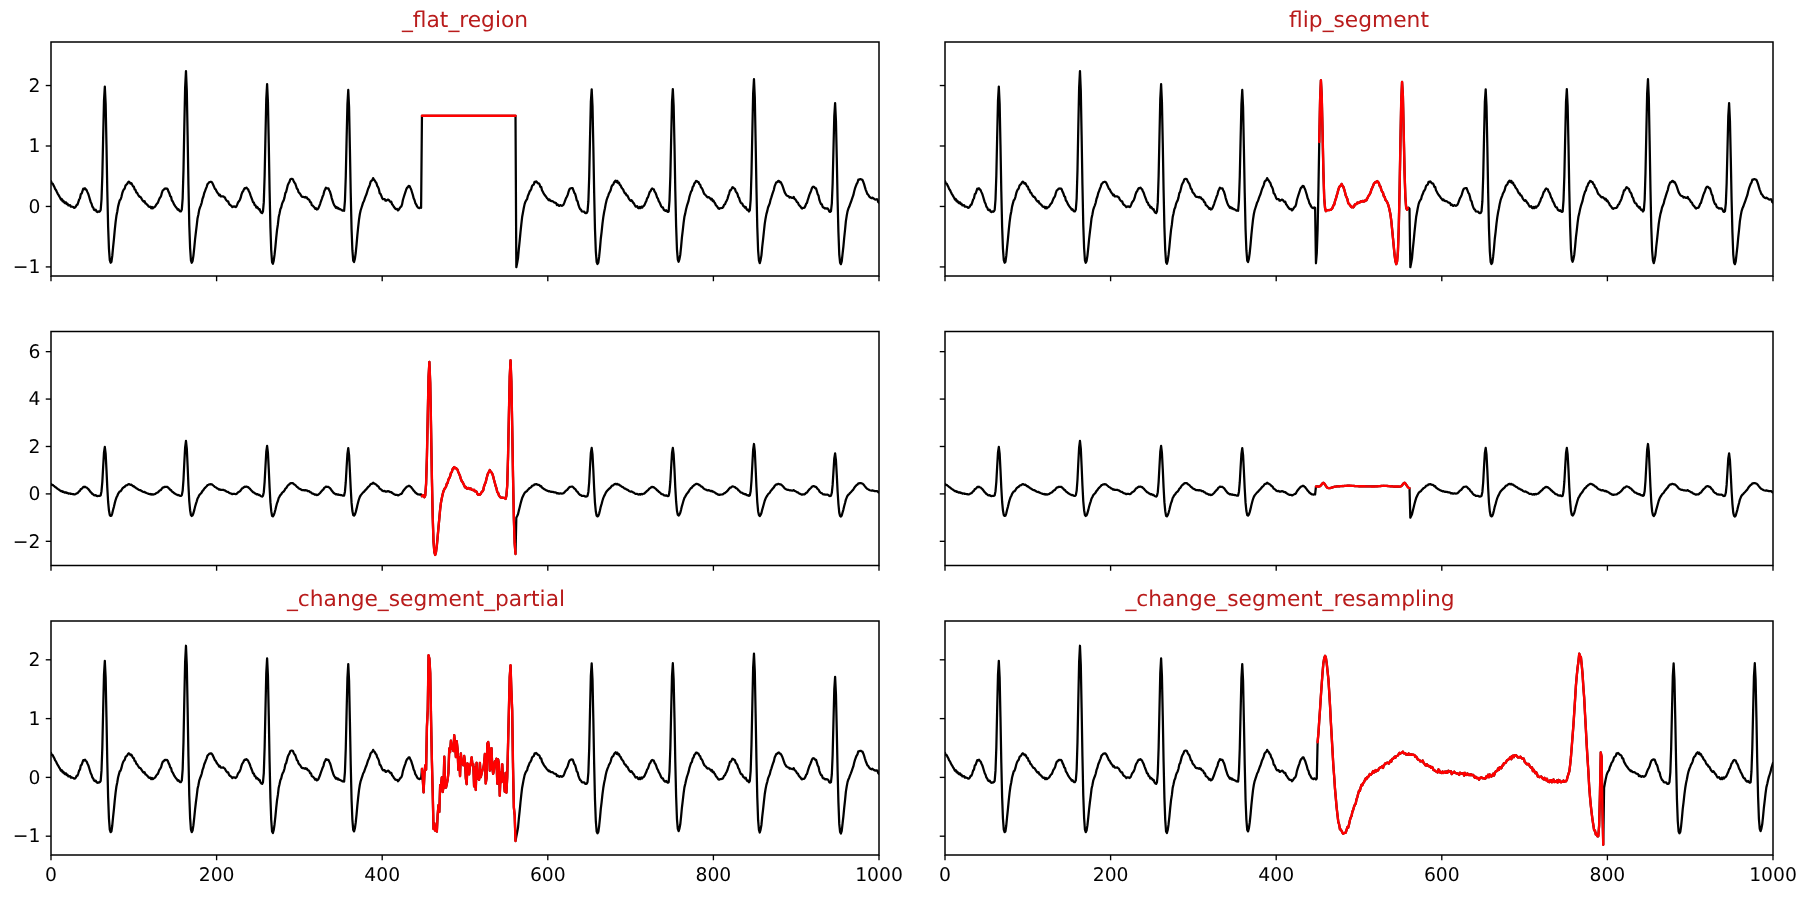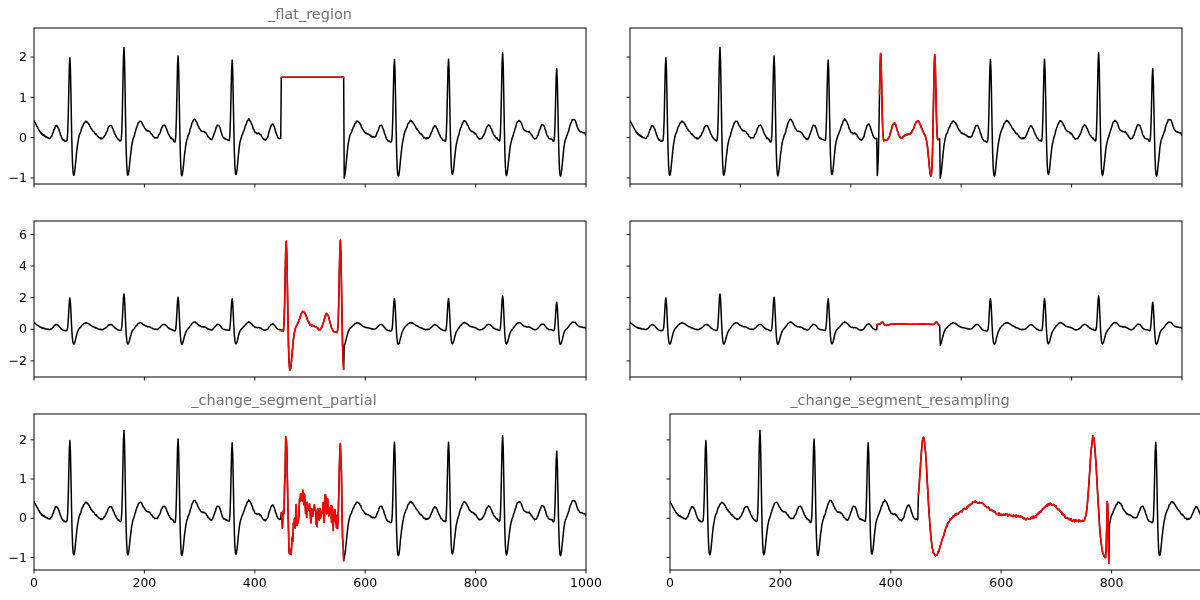--- a/index.html
+++ b/index.html
@@ -1,21 +1,21 @@
 <!DOCTYPE html>
 <html><head>
 <meta charset="utf-8">
 <style>
   html,body{margin:0;padding:0;background:#ffffff;}
   body{width:1200px;height:600px;font-family:"DejaVu Sans","Liberation Sans",sans-serif;}
   .figure{position:relative;width:1200px;height:600px;background:#ffffff;overflow:hidden;}
   .subplot{position:absolute;}
   .subplot .title{
     position:absolute;left:0;top:-24px;width:100%;height:20px;
-    text-align:center;font-size:14.5px;line-height:20px;color:#737373;white-space:pre;
+    text-align:center;font-size:14.5px;line-height:20px;color:#b91c1c;white-space:pre;
   }
   .subplot svg{position:absolute;left:0;top:0;overflow:visible;display:block;}
   svg text{font-family:"DejaVu Sans","Liberation Sans",sans-serif;font-size:12.5px;fill:#000;}
 </style>
 </head>
 <body>
 
 <div class="figure">
   <div class="subplot" style="left: 34px; top: 28px; width: 552px; height: 156px;">
     <div class="title">_flat_region</div>
@@ -40,20 +40,21 @@
         <text x="-7" y="33.22" text-anchor="end">2</text>
         <line x1="0.00" y1="156" x2="0.00" y2="159.5" stroke="#000000" stroke-width="0.9"></line>
         <line x1="110.40" y1="156" x2="110.40" y2="159.5" stroke="#000000" stroke-width="0.9"></line>
         <line x1="220.80" y1="156" x2="220.80" y2="159.5" stroke="#000000" stroke-width="0.9"></line>
         <line x1="331.20" y1="156" x2="331.20" y2="159.5" stroke="#000000" stroke-width="0.9"></line>
         <line x1="441.60" y1="156" x2="441.60" y2="159.5" stroke="#000000" stroke-width="0.9"></line>
         <line x1="552.00" y1="156" x2="552.00" y2="159.5" stroke="#000000" stroke-width="0.9"></line>
       </svg>
   </div>
   <div class="subplot" style="left: 630px; top: 28px; width: 552px; height: 156px;">
+    <div class="title">flip_segment</div>
     <svg width="552" height="156">
         <defs>
           <clipPath id="cp1">
             <rect x="0" y="0" width="552" height="156"></rect>
           </clipPath>
         </defs>
         <g clip-path="url(#cp1)">
           <path d="M0.00,92.80L0.55,94.33L1.10,94.35L1.66,95.58L2.21,96.53L2.76,97.97L3.31,98.65L3.86,99.88L4.42,101.06L4.97,101.88L5.52,102.98L6.07,103.84L6.62,105.02L7.18,104.70L7.73,106.18L8.28,105.77L8.83,106.98L9.38,107.51L9.94,106.83L10.49,108.12L11.04,107.85L11.59,108.97L12.14,108.97L12.70,108.75L13.25,109.81L13.80,109.70L14.35,109.84L14.90,110.06L15.46,110.57L16.01,110.37L16.56,109.68L17.11,108.61L17.66,108.39L18.22,106.81L18.77,104.93L19.32,104.21L19.87,101.45L20.42,101.06L20.98,99.43L21.53,97.74L22.08,98.10L22.63,97.49L23.18,98.23L23.74,98.77L24.29,100.09L24.84,101.26L25.39,103.00L25.94,104.90L26.50,106.79L27.05,107.82L27.60,109.79L28.15,110.40L28.70,111.83L29.26,112.14L29.81,111.83L30.36,113.04L30.91,113.34L31.46,112.98L32.02,113.21L32.57,112.88L33.12,112.00L33.67,105.00L34.22,89.09L34.78,62.96L35.33,39.11L35.88,29.70L36.43,41.06L36.98,68.37L37.54,99.44L38.09,123.33L38.64,137.99L39.19,145.46L39.74,147.17L40.30,146.64L40.85,142.62L41.40,136.71L41.95,131.48L42.50,125.35L43.06,120.06L43.61,115.89L44.16,113.17L44.71,109.74L45.26,107.57L45.82,105.55L46.37,105.01L46.92,103.37L47.47,100.97L48.02,99.27L48.58,98.18L49.13,97.71L49.68,95.71L50.23,95.09L50.78,94.64L51.34,93.58L51.89,93.10L52.44,93.54L52.99,94.33L53.54,94.05L54.10,95.07L54.65,96.26L55.20,96.36L55.75,98.27L56.30,98.53L56.86,100.28L57.41,100.57L57.96,101.66L58.51,102.51L59.06,103.22L59.62,103.32L60.17,104.16L60.72,105.04L61.27,105.87L61.82,106.43L62.38,106.10L62.93,107.60L63.48,107.75L64.03,108.41L64.58,108.92L65.14,109.73L65.69,109.99L66.24,109.79L66.79,110.88L67.34,109.98L67.90,110.86L68.45,110.31L69.00,110.00L69.55,109.59L70.10,108.44L70.66,107.77L71.21,107.31L71.76,105.81L72.31,104.36L72.86,103.62L73.42,102.55L73.97,100.36L74.52,98.94L75.07,98.60L75.62,97.87L76.18,97.59L76.73,97.87L77.28,97.67L77.83,98.21L78.38,99.86L78.94,100.90L79.49,102.78L80.04,103.25L80.59,105.65L81.14,106.25L81.70,107.46L82.25,108.66L82.80,109.47L83.35,110.24L83.90,110.86L84.46,111.80L85.01,111.51L85.56,112.45L86.11,112.95L86.66,112.86L87.22,111.68L87.77,104.37L88.32,85.58L88.87,56.57L89.42,30.41L89.98,19.39L90.53,32.26L91.08,62.12L91.63,95.37L92.18,121.84L92.74,137.34L93.29,145.53L93.84,147.20L94.39,146.06L94.94,142.55L95.50,137.29L96.05,131.51L96.60,126.68L97.15,122.32L97.70,117.44L98.26,115.02L98.81,111.89L99.36,110.25L99.91,108.90L100.46,107.16L101.02,104.52L101.57,103.16L102.12,100.84L102.67,99.46L103.22,97.93L103.78,96.58L104.33,94.68L104.88,94.23L105.43,93.54L105.98,93.31L106.54,93.15L107.09,93.36L107.64,94.08L108.19,95.36L108.74,96.57L109.30,97.90L109.85,98.32L110.40,99.60L110.95,100.42L111.50,101.04L112.06,102.26L112.61,101.85L113.16,102.92L113.71,102.93L114.26,102.91L114.82,102.85L115.37,103.30L115.92,103.67L116.47,104.84L117.02,105.65L117.58,106.21L118.13,106.28L118.68,107.87L119.23,108.54L119.78,108.87L120.34,109.33L120.89,110.12L121.44,109.70L121.99,109.64L122.54,109.78L123.10,110.05L123.65,109.55L124.20,108.26L124.75,106.85L125.30,106.26L125.86,105.32L126.41,103.95L126.96,101.74L127.51,100.20L128.06,99.51L128.62,98.24L129.17,97.41L129.72,97.56L130.27,97.10L130.82,97.67L131.38,98.16L131.93,99.49L132.48,100.55L133.03,102.25L133.58,103.70L134.14,105.15L134.69,106.85L135.24,107.05L135.79,108.79L136.34,108.88L136.90,110.41L137.45,110.03L138.00,110.69L138.55,111.54L139.10,111.36L139.66,113.02L140.21,113.78L140.76,114.08L141.31,112.96L141.86,106.75L142.42,89.17L142.97,63.09L143.52,37.87L144.07,28.08L144.62,39.89L145.18,67.58L145.73,98.90L146.28,123.70L146.83,139.01L147.38,146.76L147.94,147.82L148.49,145.75L149.04,141.75L149.59,136.57L150.14,130.57L150.70,125.20L151.25,121.66L151.80,116.72L152.35,114.29L152.90,111.55L153.46,110.38L154.01,107.97L154.56,106.55L155.11,105.57L155.66,103.73L156.22,100.72L156.77,99.85L157.32,97.65L157.87,95.40L158.42,94.16L158.98,93.22L159.53,91.66L160.08,91.28L160.63,91.33L161.18,91.38L161.74,92.69L162.29,93.75L162.84,94.37L163.39,96.01L163.94,97.78L164.50,98.25L165.05,100.13L165.60,100.72L166.15,101.35L166.70,102.33L167.26,103.12L167.81,103.33L168.36,103.26L168.91,103.61L169.46,103.26L170.02,103.82L170.57,103.64L171.12,104.72L171.67,104.77L172.22,105.36L172.78,106.77L173.33,106.87L173.88,108.84L174.43,109.01L174.98,109.60L175.54,110.20L176.09,111.13L176.64,110.76L177.19,111.66L177.74,111.45L178.30,110.76L178.85,109.40L179.40,108.03L179.95,106.19L180.50,104.72L181.06,103.07L181.61,101.91L182.16,99.48L182.71,98.35L183.26,97.11L183.82,97.58L184.37,97.52L184.92,97.55L185.47,98.79L186.02,99.88L186.58,101.71L187.13,104.02L187.68,105.69L188.23,107.45L188.78,108.73L189.34,109.48L189.89,110.50L190.44,110.00L190.99,110.91L191.54,110.60L192.10,111.36L192.65,111.41L193.20,111.67L193.75,111.90L194.30,112.38L194.86,112.30L195.41,112.53L195.96,105.82L196.51,89.79L197.06,65.08L197.62,41.51L198.17,31.96L198.72,43.58L199.27,71.16L199.82,100.72L200.38,124.92L200.93,138.79L201.48,145.72L202.03,146.67L202.58,144.68L203.14,140.66L203.69,135.12L204.24,128.81L204.79,123.34L205.34,118.41L205.90,114.69L206.45,112.17L207.00,110.50L207.55,108.72L208.10,106.96L208.66,105.98L209.21,104.26L209.76,102.73L210.31,101.52L210.86,99.65L211.42,97.83L211.97,96.70L212.52,95.24L213.07,93.17L213.62,92.54L214.18,92.18L214.73,90.71L215.28,91.70L215.83,92.30L216.38,93.35L216.94,94.00L217.49,95.91L218.04,96.73L218.59,98.13L219.14,100.87L219.70,101.30L220.25,102.57L220.80,104.04L221.35,104.82L221.90,104.72L222.46,104.70L223.01,105.83L223.56,105.80L224.11,105.29L224.66,105.02L225.22,105.27L225.77,106.13L226.32,106.70L226.87,106.52L227.42,108.22L227.98,108.87L228.53,109.84L229.08,110.52L229.63,111.26L230.18,111.41L230.74,111.28L231.29,112.29L231.84,111.76L232.39,110.87L232.94,110.05L233.50,109.67L234.05,108.27L234.60,105.36L235.15,103.48L235.70,101.70L236.26,100.16L236.81,98.35L237.36,97.14L237.91,96.79L238.46,95.89L239.02,95.99L239.57,97.22L240.12,98.34L240.67,100.16L241.22,101.93L241.78,104.19L242.33,105.30L242.88,107.39L243.43,108.21L243.98,109.47L244.54,110.30L245.09,110.58L245.64,110.80L246.19,110.26L246.74,110.53L247.30,147.51L247.85,140.83L248.40,125.12L248.95,98.67L249.50,66.67L250.06,38.76L250.61,25.51L251.16,35.97L251.71,60.04L252.26,86.11L252.82,104.34L253.37,110.71L253.92,112.76L254.47,112.23L255.02,112.14L255.58,112.11L256.13,112.01L256.68,111.96L257.23,111.87L257.78,111.31L258.34,110.61L258.89,109.00L259.44,108.57L259.99,106.13L260.54,104.62L261.10,102.61L261.65,100.70L262.20,98.58L262.75,96.97L263.30,96.07L263.86,95.68L264.41,94.62L264.96,95.88L265.51,96.40L266.06,98.04L266.62,99.98L267.17,102.33L267.72,103.46L268.27,104.84L268.82,107.36L269.38,108.11L269.93,108.54L270.48,109.55L271.03,110.16L271.58,109.88L272.14,110.25L272.69,109.67L273.24,108.33L273.79,108.03L274.34,108.03L274.90,107.06L275.45,107.38L276.00,107.11L276.55,106.92L277.10,106.23L277.66,106.59L278.21,106.18L278.76,105.90L279.31,106.36L279.86,106.15L280.42,105.28L280.97,105.53L281.52,104.27L282.07,103.17L282.62,102.17L283.18,101.51L283.73,100.22L284.28,98.34L284.83,97.18L285.38,95.91L285.94,94.47L286.49,93.86L287.04,93.32L287.59,93.49L288.14,92.76L288.70,93.32L289.25,94.04L289.80,95.99L290.35,96.47L290.90,98.61L291.46,99.77L292.01,100.58L292.56,102.83L293.11,103.25L293.66,105.29L294.22,105.86L294.77,106.77L295.32,107.99L295.87,109.89L296.42,112.33L296.98,115.03L297.53,119.22L298.08,124.94L298.63,130.56L299.18,136.49L299.74,142.15L300.29,146.17L300.84,148.06L301.39,146.34L301.94,139.88L302.50,124.14L303.05,99.03L303.60,67.90L304.15,39.66L304.70,26.57L305.26,35.81L305.81,60.50L306.36,86.30L306.91,103.35L307.46,110.67L308.02,111.77L308.57,110.67L309.12,110.40L309.67,111.10L310.22,150.15L310.78,147.36L311.33,144.21L311.88,138.09L312.43,132.72L312.98,126.87L313.54,121.52L314.09,116.71L314.64,113.62L315.19,110.67L315.74,108.09L316.30,106.48L316.85,105.49L317.40,104.67L317.95,102.46L318.50,101.39L319.06,99.69L319.61,99.01L320.16,97.95L320.71,95.99L321.26,95.40L321.82,95.05L322.37,93.25L322.92,93.34L323.47,92.92L324.02,93.48L324.58,94.21L325.13,94.24L325.68,94.82L326.23,96.66L326.78,96.58L327.34,98.83L327.89,99.88L328.44,100.91L328.99,101.84L329.54,102.52L330.10,103.30L330.65,104.09L331.20,104.52L331.75,105.39L332.30,105.00L332.86,105.78L333.41,106.05L333.96,105.98L334.51,106.16L335.06,106.64L335.62,107.10L336.17,107.16L336.72,107.40L337.27,108.68L337.82,108.33L338.38,109.04L338.93,109.21L339.48,108.76L340.03,108.91L340.58,109.24L341.14,108.89L341.69,108.44L342.24,107.10L342.79,105.56L343.34,104.11L343.90,103.18L344.45,101.92L345.00,99.96L345.55,98.36L346.10,97.72L346.66,97.48L347.21,97.35L347.76,97.40L348.31,98.86L348.86,100.49L349.42,101.22L349.97,103.21L350.52,105.60L351.07,106.16L351.62,108.60L352.18,110.15L352.73,111.45L353.28,111.72L353.83,112.87L354.38,113.01L354.94,113.13L355.49,113.07L356.04,113.94L356.59,114.15L357.14,113.98L357.70,112.81L358.25,106.30L358.80,89.80L359.35,63.80L359.90,39.95L360.46,31.52L361.01,42.63L361.56,69.73L362.11,100.56L362.66,124.83L363.22,139.69L363.77,146.74L364.32,147.99L364.87,147.09L365.42,143.15L365.98,137.52L366.53,131.17L367.08,126.62L367.63,121.24L368.18,116.93L368.74,113.49L369.29,110.86L369.84,107.78L370.39,105.48L370.94,103.82L371.50,102.40L372.05,100.82L372.60,99.95L373.15,98.63L373.70,96.36L374.26,95.45L374.81,95.04L375.36,93.68L375.91,92.94L376.46,92.42L377.02,93.42L377.57,92.68L378.12,94.01L378.67,93.74L379.22,95.26L379.78,95.68L380.33,97.04L380.88,97.72L381.43,98.33L381.98,99.72L382.54,100.89L383.09,100.86L383.64,102.23L384.19,102.22L384.74,103.31L385.30,104.58L385.85,105.27L386.40,105.90L386.95,105.40L387.50,106.10L388.06,107.06L388.61,107.59L389.16,108.70L389.71,109.72L390.26,109.61L390.82,109.49L391.37,110.64L391.92,110.85L392.47,109.91L393.02,110.74L393.58,109.71L394.13,110.41L394.68,109.53L395.23,109.35L395.78,108.44L396.34,107.06L396.89,105.93L397.44,104.14L397.99,103.49L398.54,101.83L399.10,100.07L399.65,99.50L400.20,98.29L400.75,97.68L401.30,98.01L401.86,98.19L402.41,99.74L402.96,100.40L403.51,101.82L404.06,103.57L404.62,104.42L405.17,106.04L405.72,106.87L406.27,108.20L406.82,109.58L407.38,110.24L407.93,110.29L408.48,111.74L409.03,112.23L409.58,112.58L410.14,112.10L410.69,112.89L411.24,113.29L411.79,112.97L412.34,105.57L412.90,89.32L413.45,64.03L414.00,40.12L414.55,31.37L415.10,42.65L415.66,68.70L416.21,99.46L416.76,122.93L417.31,138.33L417.86,144.99L418.42,146.50L418.97,144.72L419.52,141.82L420.07,136.35L420.62,130.30L421.18,125.51L421.73,120.54L422.28,116.49L422.83,114.24L423.38,111.56L423.94,109.30L424.49,107.65L425.04,105.93L425.59,103.28L426.14,101.51L426.70,99.72L427.25,99.08L427.80,96.64L428.35,96.03L428.90,94.23L429.46,93.74L430.01,92.66L430.56,92.69L431.11,93.21L431.66,93.35L432.22,94.71L432.77,95.10L433.32,96.93L433.87,97.37L434.42,98.47L434.98,100.18L435.53,101.25L436.08,101.83L436.63,102.32L437.18,103.14L437.74,103.59L438.29,103.38L438.84,103.69L439.39,104.22L439.94,104.96L440.50,104.47L441.05,105.99L441.60,105.69L442.15,106.70L442.70,107.50L443.26,108.79L443.81,109.36L444.36,110.11L444.91,110.95L445.46,111.22L446.02,110.77L446.57,110.83L447.12,110.68L447.67,110.53L448.22,109.81L448.78,108.46L449.33,108.19L449.88,106.78L450.43,105.81L450.98,104.56L451.54,102.61L452.09,101.01L452.64,98.96L453.19,98.88L453.74,97.87L454.30,96.78L454.85,97.07L455.40,97.55L455.95,97.93L456.50,99.64L457.06,100.27L457.61,101.21L458.16,103.24L458.71,103.95L459.26,105.81L459.82,107.05L460.37,107.53L460.92,107.86L461.47,109.29L462.02,109.58L462.58,110.35L463.13,109.91L463.68,111.36L464.23,112.10L464.78,111.83L465.34,113.04L465.89,112.08L466.44,105.16L466.99,87.33L467.54,60.90L468.10,34.23L468.65,24.79L469.20,36.79L469.75,66.05L470.30,97.55L470.86,123.49L471.41,139.00L471.96,145.68L472.51,147.46L473.06,145.43L473.62,142.24L474.17,136.34L474.72,131.52L475.27,126.33L475.82,121.23L476.38,117.62L476.93,114.77L477.48,112.78L478.03,110.34L478.58,108.98L479.14,107.62L479.69,105.18L480.24,103.63L480.79,101.78L481.34,100.09L481.90,98.57L482.45,96.05L483.00,94.77L483.55,93.52L484.10,93.50L484.66,92.76L485.21,92.56L485.76,93.37L486.31,93.28L486.86,94.15L487.42,95.28L487.97,96.79L488.52,98.45L489.07,100.08L489.62,101.14L490.18,102.01L490.73,102.44L491.28,102.76L491.83,102.86L492.38,103.69L492.94,103.41L493.49,103.67L494.04,103.92L494.59,103.90L495.14,103.26L495.70,104.69L496.25,104.93L496.80,105.75L497.35,106.85L497.90,107.01L498.46,108.38L499.01,109.11L499.56,109.59L500.11,110.47L500.66,111.02L501.22,110.58L501.77,110.61L502.32,110.46L502.87,109.41L503.42,107.85L503.98,107.27L504.53,105.22L505.08,103.54L505.63,101.74L506.18,100.56L506.74,99.11L507.29,97.41L507.84,96.64L508.39,96.49L508.94,96.85L509.50,97.56L510.05,97.64L510.60,99.54L511.15,101.49L511.70,102.41L512.26,105.31L512.81,106.80L513.36,108.10L513.91,108.27L514.46,110.01L515.02,110.37L515.57,110.54L516.12,111.02L516.67,110.85L517.22,111.08L517.78,110.99L518.33,111.71L518.88,113.01L519.43,113.29L519.98,112.82L520.54,107.80L521.09,94.33L521.64,71.71L522.19,49.35L522.74,40.68L523.30,52.50L523.85,77.40L524.40,105.14L524.95,126.78L525.50,141.51L526.06,147.07L526.61,148.10L527.16,146.31L527.71,141.33L528.26,136.34L528.82,130.33L529.37,125.17L529.92,119.38L530.47,115.87L531.02,112.89L531.58,111.04L532.13,109.87L532.68,108.21L533.23,106.85L533.78,105.28L534.34,103.63L534.89,102.14L535.44,99.62L535.99,97.63L536.54,96.04L537.10,94.64L537.65,93.79L538.20,91.81L538.75,91.75L539.30,91.49L539.86,91.41L540.41,91.79L540.96,91.94L541.51,93.21L542.06,94.78L542.62,96.75L543.17,98.55L543.72,99.93L544.27,101.36L544.82,101.81L545.38,102.81L545.93,103.46L546.48,103.86L547.03,104.11L547.58,103.72L548.14,104.24L548.69,104.53L549.24,104.89L549.79,105.03L550.34,104.81L550.90,104.96L551.45,106.60L552.00,107.23" fill="none" stroke="#000000" stroke-width="1.5" stroke-linejoin="round" stroke-linecap="round"></path>
           <path d="M249.50,66.67L250.06,38.76L250.61,25.51L251.16,35.97L251.71,60.04L252.26,86.11L252.82,104.34L253.37,110.71L253.92,112.76L254.47,112.23L255.02,112.14L255.58,112.11L256.13,112.01L256.68,111.96L257.23,111.87L257.78,111.31L258.34,110.61L258.89,109.00L259.44,108.57L259.99,106.13L260.54,104.62L261.10,102.61L261.65,100.70L262.20,98.58L262.75,96.97L263.30,96.07L263.86,95.68L264.41,94.62L264.96,95.88L265.51,96.40L266.06,98.04L266.62,99.98L267.17,102.33L267.72,103.46L268.27,104.84L268.82,107.36L269.38,108.11L269.93,108.54L270.48,109.55L271.03,110.16L271.58,109.88L272.14,110.25L272.69,109.67L273.24,108.33L273.79,108.03L274.34,108.03L274.90,107.06L275.45,107.38L276.00,107.11L276.55,106.92L277.10,106.23L277.66,106.59L278.21,106.18L278.76,105.90L279.31,106.36L279.86,106.15L280.42,105.28L280.97,105.53L281.52,104.27L282.07,103.17L282.62,102.17L283.18,101.51L283.73,100.22L284.28,98.34L284.83,97.18L285.38,95.91L285.94,94.47L286.49,93.86L287.04,93.32L287.59,93.49L288.14,92.76L288.70,93.32L289.25,94.04L289.80,95.99L290.35,96.47L290.90,98.61L291.46,99.77L292.01,100.58L292.56,102.83L293.11,103.25L293.66,105.29L294.22,105.86L294.77,106.77L295.32,107.99L295.87,109.89L296.42,112.33L296.98,115.03L297.53,119.22L298.08,124.94L298.63,130.56L299.18,136.49L299.74,142.15L300.29,146.17L300.84,148.06L301.39,146.34L301.94,139.88L302.50,124.14L303.05,99.03L303.60,67.90L304.15,39.66L304.70,26.57L305.26,35.81L305.81,60.50L306.36,86.30L306.91,103.35L307.46,110.67L308.02,111.77L308.57,110.67" fill="none" stroke="#ff0000" stroke-width="1.6" stroke-linejoin="round" stroke-linecap="round"></path>
         </g>
@@ -153,21 +154,21 @@
         <line x1="220.80" y1="156" x2="220.80" y2="159.5" stroke="#000000" stroke-width="0.9"></line>
         <text x="220.80" y="173" text-anchor="middle">400</text>
         <line x1="331.20" y1="156" x2="331.20" y2="159.5" stroke="#000000" stroke-width="0.9"></line>
         <text x="331.20" y="173" text-anchor="middle">600</text>
         <line x1="441.60" y1="156" x2="441.60" y2="159.5" stroke="#000000" stroke-width="0.9"></line>
         <text x="441.60" y="173" text-anchor="middle">800</text>
         <line x1="552.00" y1="156" x2="552.00" y2="159.5" stroke="#000000" stroke-width="0.9"></line>
         <text x="552.00" y="173" text-anchor="middle">1000</text>
       </svg>
   </div>
-  <div class="subplot" style="left: 630px; top: 414px; width: 460px; height: 156px; margin-left: 40px;">
+  <div class="subplot" style="left: 630px; top: 414px; width: 460px; height: 156px;">
     <div class="title">_change_segment_resampling</div>
     <svg width="552" height="156">
         <defs>
           <clipPath id="cp5">
             <rect x="0" y="0" width="552" height="156"></rect>
           </clipPath>
         </defs>
         <g clip-path="url(#cp5)">
           <path d="M0.00,87.88L0.55,89.37L1.10,89.39L1.66,90.59L2.21,91.51L2.76,92.91L3.31,93.58L3.86,94.77L4.42,95.92L4.97,96.71L5.52,97.78L6.07,98.62L6.62,99.77L7.18,99.45L7.73,100.89L8.28,100.49L8.83,101.67L9.38,102.18L9.94,101.53L10.49,102.78L11.04,102.52L11.59,103.60L12.14,103.61L12.70,103.39L13.25,104.42L13.80,104.32L14.35,104.45L14.90,104.67L15.46,105.16L16.01,104.97L16.56,104.30L17.11,103.25L17.66,103.05L18.22,101.51L18.77,99.68L19.32,98.98L19.87,96.30L20.42,95.91L20.98,94.33L21.53,92.69L22.08,93.03L22.63,92.45L23.18,93.17L23.74,93.69L24.29,94.97L24.84,96.11L25.39,97.80L25.94,99.65L26.50,101.49L27.05,102.49L27.60,104.40L28.15,105.00L28.70,106.39L29.26,106.69L29.81,106.39L30.36,107.57L30.91,107.85L31.46,107.51L32.02,107.73L32.57,107.41L33.12,106.55L33.67,99.75L34.22,84.28L34.78,58.86L35.33,35.68L35.88,26.52L36.43,37.57L36.98,64.12L37.54,94.34L38.09,117.57L38.64,131.83L39.19,139.09L39.74,140.75L40.30,140.24L40.85,136.33L41.40,130.58L41.95,125.49L42.50,119.53L43.06,114.39L43.61,110.34L44.16,107.69L44.71,104.36L45.26,102.24L45.82,100.28L46.37,99.76L46.92,98.16L47.47,95.83L48.02,94.17L48.58,93.11L49.13,92.66L49.68,90.71L50.23,90.11L50.78,89.68L51.34,88.64L51.89,88.18L52.44,88.60L52.99,89.37L53.54,89.10L54.10,90.10L54.65,91.24L55.20,91.34L55.75,93.21L56.30,93.45L56.86,95.16L57.41,95.44L57.96,96.50L58.51,97.33L59.06,98.01L59.62,98.11L60.17,98.93L60.72,99.79L61.27,100.59L61.82,101.13L62.38,100.81L62.93,102.27L63.48,102.42L64.03,103.07L64.58,103.56L65.14,104.34L65.69,104.60L66.24,104.41L66.79,105.46L67.34,104.58L67.90,105.45L68.45,104.91L69.00,104.61L69.55,104.21L70.10,103.09L70.66,102.44L71.21,101.99L71.76,100.53L72.31,99.13L72.86,98.41L73.42,97.36L73.97,95.24L74.52,93.86L75.07,93.52L75.62,92.81L76.18,92.54L76.73,92.81L77.28,92.62L77.83,93.14L78.38,94.75L78.94,95.76L79.49,97.58L80.04,98.05L80.59,100.38L81.14,100.96L81.70,102.13L82.25,103.30L82.80,104.09L83.35,104.84L83.90,105.45L84.46,106.36L85.01,106.08L85.56,106.99L86.11,107.48L86.66,107.39L87.22,106.24L87.77,99.14L88.32,80.86L88.87,52.66L89.42,27.21L89.98,16.50L90.53,29.01L91.08,58.05L91.63,90.38L92.18,116.12L92.74,131.20L93.29,139.15L93.84,140.78L94.39,139.67L94.94,136.26L95.50,131.14L96.05,125.52L96.60,120.83L97.15,116.59L97.70,111.84L98.26,109.49L98.81,106.45L99.36,104.85L99.91,103.54L100.46,101.85L101.02,99.28L101.57,97.96L102.12,95.70L102.67,94.36L103.22,92.88L103.78,91.56L104.33,89.71L104.88,89.27L105.43,88.60L105.98,88.38L106.54,88.22L107.09,88.43L107.64,89.12L108.19,90.37L108.74,91.55L109.30,92.85L109.85,93.25L110.40,94.50L110.95,95.29L111.50,95.89L112.06,97.08L112.61,96.69L113.16,97.73L113.71,97.73L114.26,97.71L114.82,97.65L115.37,98.10L115.92,98.45L116.47,99.59L117.02,100.38L117.58,100.93L118.13,100.99L118.68,102.54L119.23,103.19L119.78,103.51L120.34,103.96L120.89,104.72L121.44,104.31L121.99,104.25L122.54,104.39L123.10,104.66L123.65,104.17L124.20,102.91L124.75,101.54L125.30,100.97L125.86,100.06L126.41,98.72L126.96,96.57L127.51,95.08L128.06,94.41L128.62,93.17L129.17,92.37L129.72,92.51L130.27,92.07L130.82,92.62L131.38,93.10L131.93,94.39L132.48,95.42L133.03,97.07L133.58,98.48L134.14,99.89L134.69,101.54L135.24,101.74L135.79,103.43L136.34,103.52L136.90,105.00L137.45,104.64L138.00,105.28L138.55,106.11L139.10,105.93L139.66,107.54L140.21,108.29L140.76,108.58L141.31,107.49L141.86,101.45L142.42,84.36L142.97,58.99L143.52,34.47L144.07,24.95L144.62,36.44L145.18,63.36L145.73,93.81L146.28,117.93L146.83,132.82L147.38,140.35L147.94,141.38L148.49,139.37L149.04,135.48L149.59,130.45L150.14,124.61L150.70,119.39L151.25,115.94L151.80,111.14L152.35,108.77L152.90,106.12L153.46,104.97L154.01,102.63L154.56,101.25L155.11,100.30L155.66,98.51L156.22,95.58L156.77,94.74L157.32,92.60L157.87,90.42L158.42,89.20L158.98,88.29L159.53,86.77L160.08,86.41L160.63,86.45L161.18,86.50L161.74,87.78L162.29,88.81L162.84,89.41L163.39,91.00L163.94,92.72L164.50,93.18L165.05,95.01L165.60,95.59L166.15,96.20L166.70,97.15L167.26,97.92L167.81,98.12L168.36,98.05L168.91,98.40L169.46,98.05L170.02,98.60L170.57,98.42L171.12,99.47L171.67,99.52L172.22,100.10L172.78,101.47L173.33,101.57L173.88,103.48L174.43,103.64L174.98,104.22L175.54,104.80L176.09,105.70L176.64,105.35L177.19,106.23L177.74,106.02L178.30,105.35L178.85,104.02L179.40,102.69L179.95,100.91L180.50,99.48L181.06,97.87L181.61,96.75L182.16,94.38L182.71,93.28L183.26,92.07L183.82,92.53L184.37,92.47L184.92,92.50L185.47,93.71L186.02,94.77L186.58,96.55L187.13,98.79L187.68,100.41L188.23,102.13L188.78,103.37L189.34,104.11L189.89,105.09L190.44,104.61L190.99,105.50L191.54,105.19L192.10,105.93L192.65,105.98L193.20,106.23L193.75,106.45L194.30,106.92L194.86,106.85L195.41,107.07L195.96,100.54L196.51,84.95L197.06,60.93L197.62,38.02L198.17,28.73L198.72,40.02L199.27,66.85L199.82,95.58L200.38,119.12L200.93,132.60L201.48,139.34L202.03,140.26L202.58,138.33L203.14,134.42L203.69,129.03L204.24,122.89L204.79,117.58L205.34,112.79L205.90,109.17L206.45,106.71L207.00,105.09L207.55,103.36L208.10,101.65L208.66,100.70L209.21,99.03L209.76,97.54L210.31,96.36L210.86,94.54L211.42,92.78L211.97,91.68L212.52,90.25L213.07,88.25L213.62,87.63L214.18,87.28L214.73,85.86L215.28,86.81L215.83,87.40L216.38,88.42L216.94,89.05L217.49,90.91L218.04,91.70L218.59,93.07L219.14,95.73L219.70,96.15L220.25,97.38L220.80,98.81L221.35,99.57L221.90,99.47L222.46,99.45L223.01,100.55L223.56,100.52L224.11,100.03L224.66,99.77L225.22,100.01L225.77,100.85L226.32,101.40L226.87,101.22L227.42,102.87L227.98,103.51L228.53,104.45L229.08,105.11L229.63,105.83L230.18,105.98L230.74,105.85L231.29,106.84L231.84,106.32L232.39,105.45L232.94,104.66L233.50,104.29L234.05,102.93L234.60,100.09L235.15,98.27L235.70,96.54L236.26,95.04L236.81,93.28L237.36,92.10L237.91,91.76L238.46,90.89L239.02,90.98L239.57,92.18L240.12,93.27L240.67,95.04L241.22,96.76L241.78,98.95L242.33,100.04L242.88,102.07L243.43,102.86L243.98,104.09L244.54,104.90L245.09,105.18L245.64,105.38L246.19,104.86L246.74,105.12L247.30,105.68L247.85,105.00L248.40,80.81L248.95,74.92L249.50,66.21L250.06,58.31L250.61,49.66L251.16,41.82L251.71,34.38L252.26,27.97L252.82,24.76L253.37,23.24L253.92,24.39L254.47,28.04L255.02,33.48L255.58,38.54L256.13,46.97L256.68,56.26L257.23,67.16L257.78,76.72L258.34,86.55L258.89,96.32L259.44,103.49L259.99,111.77L260.54,118.12L261.10,124.39L261.65,129.25L262.20,133.91L262.75,135.61L263.30,138.89L263.86,138.98L264.41,140.04L264.96,141.19L265.51,141.87L266.06,141.31L266.62,141.30L267.17,141.10L267.72,139.21L268.27,137.38L268.82,137.71L269.38,135.54L269.93,132.85L270.48,131.03L271.03,130.03L271.58,127.18L272.14,125.88L272.69,123.81L273.24,122.51L273.79,121.88L274.34,118.93L274.90,117.37L275.45,115.20L276.00,113.15L276.55,113.25L277.10,111.07L277.66,109.20L278.21,109.53L278.76,107.99L279.31,107.52L279.86,106.22L280.42,104.92L280.97,105.41L281.52,104.01L282.07,104.12L282.62,103.19L283.18,102.01L283.73,102.59L284.28,102.06L284.83,101.30L285.38,100.07L285.94,101.00L286.49,100.62L287.04,99.39L287.59,100.23L288.14,99.57L288.70,99.65L289.25,98.55L289.80,97.90L290.35,97.58L290.90,97.38L291.46,96.83L292.01,97.95L292.56,96.14L293.11,95.67L293.66,94.74L294.22,94.87L294.77,94.37L295.32,94.68L295.87,95.03L296.42,94.13L296.98,93.10L297.53,93.79L298.08,91.91L298.63,91.89L299.18,91.37L299.74,90.49L300.29,91.13L300.84,90.09L301.39,89.90L301.94,89.68L302.50,88.60L303.05,87.88L303.60,88.35L304.15,87.95L304.70,87.72L305.26,87.09L305.81,88.23L306.36,88.21L306.91,88.18L307.46,89.03L308.02,88.89L308.57,89.20L309.12,88.32L309.67,89.04L310.22,89.26L310.78,88.79L311.33,89.20L311.88,89.07L312.43,89.27L312.98,89.33L313.54,90.61L314.09,90.38L314.64,91.14L315.19,92.28L315.74,92.53L316.30,92.66L316.85,93.56L317.40,93.52L317.95,93.51L318.50,92.98L319.06,94.66L319.61,95.16L320.16,96.17L320.71,96.33L321.26,95.52L321.82,96.44L322.37,96.39L322.92,97.09L323.47,96.80L324.02,97.89L324.58,97.29L325.13,97.78L325.68,99.39L326.23,99.39L326.78,100.02L327.34,100.30L327.89,100.53L328.44,101.02L328.99,98.93L329.54,99.58L330.10,101.06L330.65,100.70L331.20,101.36L331.75,100.30L332.30,101.25L332.86,100.81L333.41,100.30L333.96,101.23L334.51,100.33L335.06,101.09L335.62,99.82L336.17,100.35L336.72,100.43L337.27,100.18L337.82,102.04L338.38,101.34L338.93,101.05L339.48,100.41L340.03,101.28L340.58,101.38L341.14,101.68L341.69,101.57L342.24,101.96L342.79,102.59L343.34,101.15L343.90,101.53L344.45,101.74L345.00,101.63L345.55,101.38L346.10,103.08L346.66,101.21L347.21,102.31L347.76,102.60L348.31,101.69L348.86,102.70L349.42,102.29L349.97,102.83L350.52,102.10L351.07,102.79L351.62,102.59L352.18,102.60L352.73,103.86L353.28,104.57L353.83,103.85L354.38,104.74L354.94,104.55L355.49,104.67L356.04,105.80L356.59,104.73L357.14,104.41L357.70,104.18L358.25,104.71L358.80,104.89L359.35,104.71L359.90,105.16L360.46,104.87L361.01,103.41L361.56,104.06L362.11,102.46L362.66,104.17L363.22,102.34L363.77,103.40L364.32,103.74L364.87,103.07L365.42,101.75L365.98,103.06L366.53,101.55L367.08,100.34L367.63,100.10L368.18,100.00L368.74,98.25L369.29,99.23L369.84,97.46L370.39,97.79L370.94,98.14L371.50,96.34L372.05,96.33L372.60,94.84L373.15,94.80L373.70,94.59L374.26,93.59L374.81,92.62L375.36,92.65L375.91,92.02L376.46,91.43L377.02,90.63L377.57,92.16L378.12,90.05L378.67,89.75L379.22,90.76L379.78,89.42L380.33,89.39L380.88,89.70L381.43,90.39L381.98,91.05L382.54,90.69L383.09,90.94L383.64,90.43L384.19,91.12L384.74,91.74L385.30,91.65L385.85,91.77L386.40,93.85L386.95,94.43L387.50,95.09L388.06,95.63L388.61,95.20L389.16,95.32L389.71,96.53L390.26,97.38L390.82,97.86L391.37,97.61L391.92,100.08L392.47,99.21L393.02,100.36L393.58,101.53L394.13,100.80L394.68,101.97L395.23,103.73L395.78,103.67L396.34,104.15L396.89,103.96L397.44,103.60L397.99,104.36L398.54,105.14L399.10,105.52L399.65,104.58L400.20,105.77L400.75,106.12L401.30,105.15L401.86,106.97L402.41,106.75L402.96,107.44L403.51,106.09L404.06,106.11L404.62,107.50L405.17,105.96L405.72,105.66L406.27,107.35L406.82,106.96L407.38,107.28L407.93,106.35L408.48,107.62L409.03,105.91L409.58,107.02L410.14,106.54L410.69,107.53L411.24,107.25L411.79,107.16L412.34,106.37L412.90,107.15L413.45,106.88L414.00,106.86L414.55,105.93L415.10,103.68L415.66,101.97L416.21,100.20L416.76,95.92L417.31,90.49L417.86,83.48L418.42,76.30L418.97,69.09L419.52,60.56L420.07,51.96L420.62,42.96L421.18,36.50L421.73,31.07L422.28,27.06L422.83,21.80L423.38,23.51L423.94,24.00L424.49,29.47L425.04,35.40L425.59,44.39L426.14,51.46L426.70,62.34L427.25,72.20L427.80,82.57L428.35,91.73L428.90,100.18L429.46,110.33L430.01,117.41L430.56,123.21L431.11,128.10L431.66,132.39L432.22,135.98L432.77,139.61L433.32,139.65L433.87,142.31L434.42,141.96L434.98,143.59L435.53,143.52L436.08,136.48L436.63,115.43L437.18,87.59L437.74,90.47L438.29,125.48L438.84,149.17L439.39,111.13L439.94,108.12L440.50,105.26L441.05,102.75L441.60,101.19L442.15,100.22L442.70,99.43L443.26,97.28L443.81,96.24L444.36,94.58L444.91,93.92L445.46,92.89L446.02,90.98L446.57,90.41L447.12,90.07L447.67,88.32L448.22,88.41L448.78,88.00L449.33,88.54L449.88,89.26L450.43,89.29L450.98,89.85L451.54,91.63L452.09,91.56L452.64,93.75L453.19,94.77L453.74,95.77L454.30,96.67L454.85,97.33L455.40,98.09L455.95,98.86L456.50,99.28L457.06,100.12L457.61,99.75L458.16,100.50L458.71,100.77L459.26,100.70L459.82,100.87L460.37,101.34L460.92,101.79L461.47,101.85L462.02,102.08L462.58,103.33L463.13,102.98L463.68,103.68L464.23,103.84L464.78,103.40L465.34,103.55L465.89,103.87L466.44,103.53L466.99,103.09L467.54,101.79L468.10,100.29L468.65,98.88L469.20,97.98L469.75,96.75L470.30,94.84L470.86,93.29L471.41,92.67L471.96,92.44L472.51,92.31L473.06,92.35L473.62,93.77L474.17,95.36L474.72,96.07L475.27,98.00L475.82,100.33L476.38,100.88L476.93,103.25L477.48,104.75L478.03,106.02L478.58,106.28L479.14,107.40L479.69,107.53L480.24,107.65L480.79,107.60L481.34,108.44L481.90,108.65L482.45,108.47L483.00,107.34L483.55,101.01L484.10,84.96L484.66,59.68L485.21,36.49L485.76,28.30L486.31,39.10L486.86,65.45L487.42,95.43L487.97,119.02L488.52,133.48L489.07,140.33L489.62,141.55L490.18,140.67L490.73,136.84L491.28,131.37L491.83,125.19L492.38,120.77L492.94,115.54L493.49,111.35L494.04,108.00L494.59,105.45L495.14,102.45L495.70,100.22L496.25,98.60L496.80,97.21L497.35,95.68L497.90,94.84L498.46,93.55L499.01,91.34L499.56,90.46L500.11,90.06L500.66,88.74L501.22,88.02L501.77,87.52L502.32,88.49L502.87,87.77L503.42,89.06L503.98,88.80L504.53,90.28L505.08,90.68L505.63,92.01L506.18,92.66L506.74,93.26L507.29,94.61L507.84,95.75L508.39,95.72L508.94,97.06L509.50,97.05L510.05,98.11L510.60,99.33L511.15,100.01L511.70,100.62L512.26,100.13L512.81,100.82L513.36,101.75L513.91,102.26L514.46,103.35L515.02,104.34L515.57,104.23L516.12,104.11L516.67,105.23L517.22,105.44L517.78,104.52L518.33,105.33L518.88,104.33L519.43,105.00L519.98,104.15L520.54,103.97L521.09,103.09L521.64,101.75L522.19,100.66L522.74,98.91L523.30,98.28L523.85,96.66L524.40,94.95L524.95,94.40L525.50,93.22L526.06,92.63L526.61,92.95L527.16,93.12L527.71,94.63L528.26,95.28L528.82,96.66L529.37,98.36L529.92,99.19L530.47,100.76L531.02,101.56L531.58,102.86L532.13,104.20L532.68,104.84L533.23,104.89L533.78,106.30L534.34,106.78L534.89,107.11L535.44,106.65L535.99,107.42L536.54,107.81L537.10,107.50L537.65,100.30L538.20,84.50L538.75,59.91L539.30,36.66L539.86,28.16L540.41,39.12L540.96,64.45L541.51,94.36L542.06,117.18L542.62,132.15L543.17,138.63L543.72,140.10L544.27,138.37L544.82,135.55L545.38,130.23L545.93,124.34L546.48,119.69L547.03,114.86L547.58,110.92L548.14,108.73L548.69,106.12L549.24,103.93L549.79,102.33L550.34,100.65L550.90,98.08L551.45,96.35L552.00,94.61" fill="none" stroke="#000000" stroke-width="1.5" stroke-linejoin="round" stroke-linecap="round"></path>
           <path d="M248.40,80.81L248.95,74.92L249.50,66.21L250.06,58.31L250.61,49.66L251.16,41.82L251.71,34.38L252.26,27.97L252.82,24.76L253.37,23.24L253.92,24.39L254.47,28.04L255.02,33.48L255.58,38.54L256.13,46.97L256.68,56.26L257.23,67.16L257.78,76.72L258.34,86.55L258.89,96.32L259.44,103.49L259.99,111.77L260.54,118.12L261.10,124.39L261.65,129.25L262.20,133.91L262.75,135.61L263.30,138.89L263.86,138.98L264.41,140.04L264.96,141.19L265.51,141.87L266.06,141.31L266.62,141.30L267.17,141.10L267.72,139.21L268.27,137.38L268.82,137.71L269.38,135.54L269.93,132.85L270.48,131.03L271.03,130.03L271.58,127.18L272.14,125.88L272.69,123.81L273.24,122.51L273.79,121.88L274.34,118.93L274.90,117.37L275.45,115.20L276.00,113.15L276.55,113.25L277.10,111.07L277.66,109.20L278.21,109.53L278.76,107.99L279.31,107.52L279.86,106.22L280.42,104.92L280.97,105.41L281.52,104.01L282.07,104.12L282.62,103.19L283.18,102.01L283.73,102.59L284.28,102.06L284.83,101.30L285.38,100.07L285.94,101.00L286.49,100.62L287.04,99.39L287.59,100.23L288.14,99.57L288.70,99.65L289.25,98.55L289.80,97.90L290.35,97.58L290.90,97.38L291.46,96.83L292.01,97.95L292.56,96.14L293.11,95.67L293.66,94.74L294.22,94.87L294.77,94.37L295.32,94.68L295.87,95.03L296.42,94.13L296.98,93.10L297.53,93.79L298.08,91.91L298.63,91.89L299.18,91.37L299.74,90.49L300.29,91.13L300.84,90.09L301.39,89.90L301.94,89.68L302.50,88.60L303.05,87.88L303.60,88.35L304.15,87.95L304.70,87.72L305.26,87.09L305.81,88.23L306.36,88.21L306.91,88.18L307.46,89.03L308.02,88.89L308.57,89.20L309.12,88.32L309.67,89.04L310.22,89.26L310.78,88.79L311.33,89.20L311.88,89.07L312.43,89.27L312.98,89.33L313.54,90.61L314.09,90.38L314.64,91.14L315.19,92.28L315.74,92.53L316.30,92.66L316.85,93.56L317.40,93.52L317.95,93.51L318.50,92.98L319.06,94.66L319.61,95.16L320.16,96.17L320.71,96.33L321.26,95.52L321.82,96.44L322.37,96.39L322.92,97.09L323.47,96.80L324.02,97.89L324.58,97.29L325.13,97.78L325.68,99.39L326.23,99.39L326.78,100.02L327.34,100.30L327.89,100.53L328.44,101.02L328.99,98.93L329.54,99.58L330.10,101.06L330.65,100.70L331.20,101.36L331.75,100.30L332.30,101.25L332.86,100.81L333.41,100.30L333.96,101.23L334.51,100.33L335.06,101.09L335.62,99.82L336.17,100.35L336.72,100.43L337.27,100.18L337.82,102.04L338.38,101.34L338.93,101.05L339.48,100.41L340.03,101.28L340.58,101.38L341.14,101.68L341.69,101.57L342.24,101.96L342.79,102.59L343.34,101.15L343.90,101.53L344.45,101.74L345.00,101.63L345.55,101.38L346.10,103.08L346.66,101.21L347.21,102.31L347.76,102.60L348.31,101.69L348.86,102.70L349.42,102.29L349.97,102.83L350.52,102.10L351.07,102.79L351.62,102.59L352.18,102.60L352.73,103.86L353.28,104.57L353.83,103.85L354.38,104.74L354.94,104.55L355.49,104.67L356.04,105.80L356.59,104.73L357.14,104.41L357.70,104.18L358.25,104.71L358.80,104.89L359.35,104.71L359.90,105.16L360.46,104.87L361.01,103.41L361.56,104.06L362.11,102.46L362.66,104.17L363.22,102.34L363.77,103.40L364.32,103.74L364.87,103.07L365.42,101.75L365.98,103.06L366.53,101.55L367.08,100.34L367.63,100.10L368.18,100.00L368.74,98.25L369.29,99.23L369.84,97.46L370.39,97.79L370.94,98.14L371.50,96.34L372.05,96.33L372.60,94.84L373.15,94.80L373.70,94.59L374.26,93.59L374.81,92.62L375.36,92.65L375.91,92.02L376.46,91.43L377.02,90.63L377.57,92.16L378.12,90.05L378.67,89.75L379.22,90.76L379.78,89.42L380.33,89.39L380.88,89.70L381.43,90.39L381.98,91.05L382.54,90.69L383.09,90.94L383.64,90.43L384.19,91.12L384.74,91.74L385.30,91.65L385.85,91.77L386.40,93.85L386.95,94.43L387.50,95.09L388.06,95.63L388.61,95.20L389.16,95.32L389.71,96.53L390.26,97.38L390.82,97.86L391.37,97.61L391.92,100.08L392.47,99.21L393.02,100.36L393.58,101.53L394.13,100.80L394.68,101.97L395.23,103.73L395.78,103.67L396.34,104.15L396.89,103.96L397.44,103.60L397.99,104.36L398.54,105.14L399.10,105.52L399.65,104.58L400.20,105.77L400.75,106.12L401.30,105.15L401.86,106.97L402.41,106.75L402.96,107.44L403.51,106.09L404.06,106.11L404.62,107.50L405.17,105.96L405.72,105.66L406.27,107.35L406.82,106.96L407.38,107.28L407.93,106.35L408.48,107.62L409.03,105.91L409.58,107.02L410.14,106.54L410.69,107.53L411.24,107.25L411.79,107.16L412.34,106.37L412.90,107.15L413.45,106.88L414.00,106.86L414.55,105.93L415.10,103.68L415.66,101.97L416.21,100.20L416.76,95.92L417.31,90.49L417.86,83.48L418.42,76.30L418.97,69.09L419.52,60.56L420.07,51.96L420.62,42.96L421.18,36.50L421.73,31.07L422.28,27.06L422.83,21.80L423.38,23.51L423.94,24.00L424.49,29.47L425.04,35.40L425.59,44.39L426.14,51.46L426.70,62.34L427.25,72.20L427.80,82.57L428.35,91.73L428.90,100.18L429.46,110.33L430.01,117.41L430.56,123.21L431.11,128.10L431.66,132.39L432.22,135.98L432.77,139.61L433.32,139.65L433.87,142.31L434.42,141.96L434.98,143.59L435.53,143.52L436.08,136.48L436.63,115.43L437.18,87.59L437.74,90.47L438.29,125.48L438.84,149.17" fill="none" stroke="#ff0000" stroke-width="1.6" stroke-linejoin="round" stroke-linecap="round"></path>

